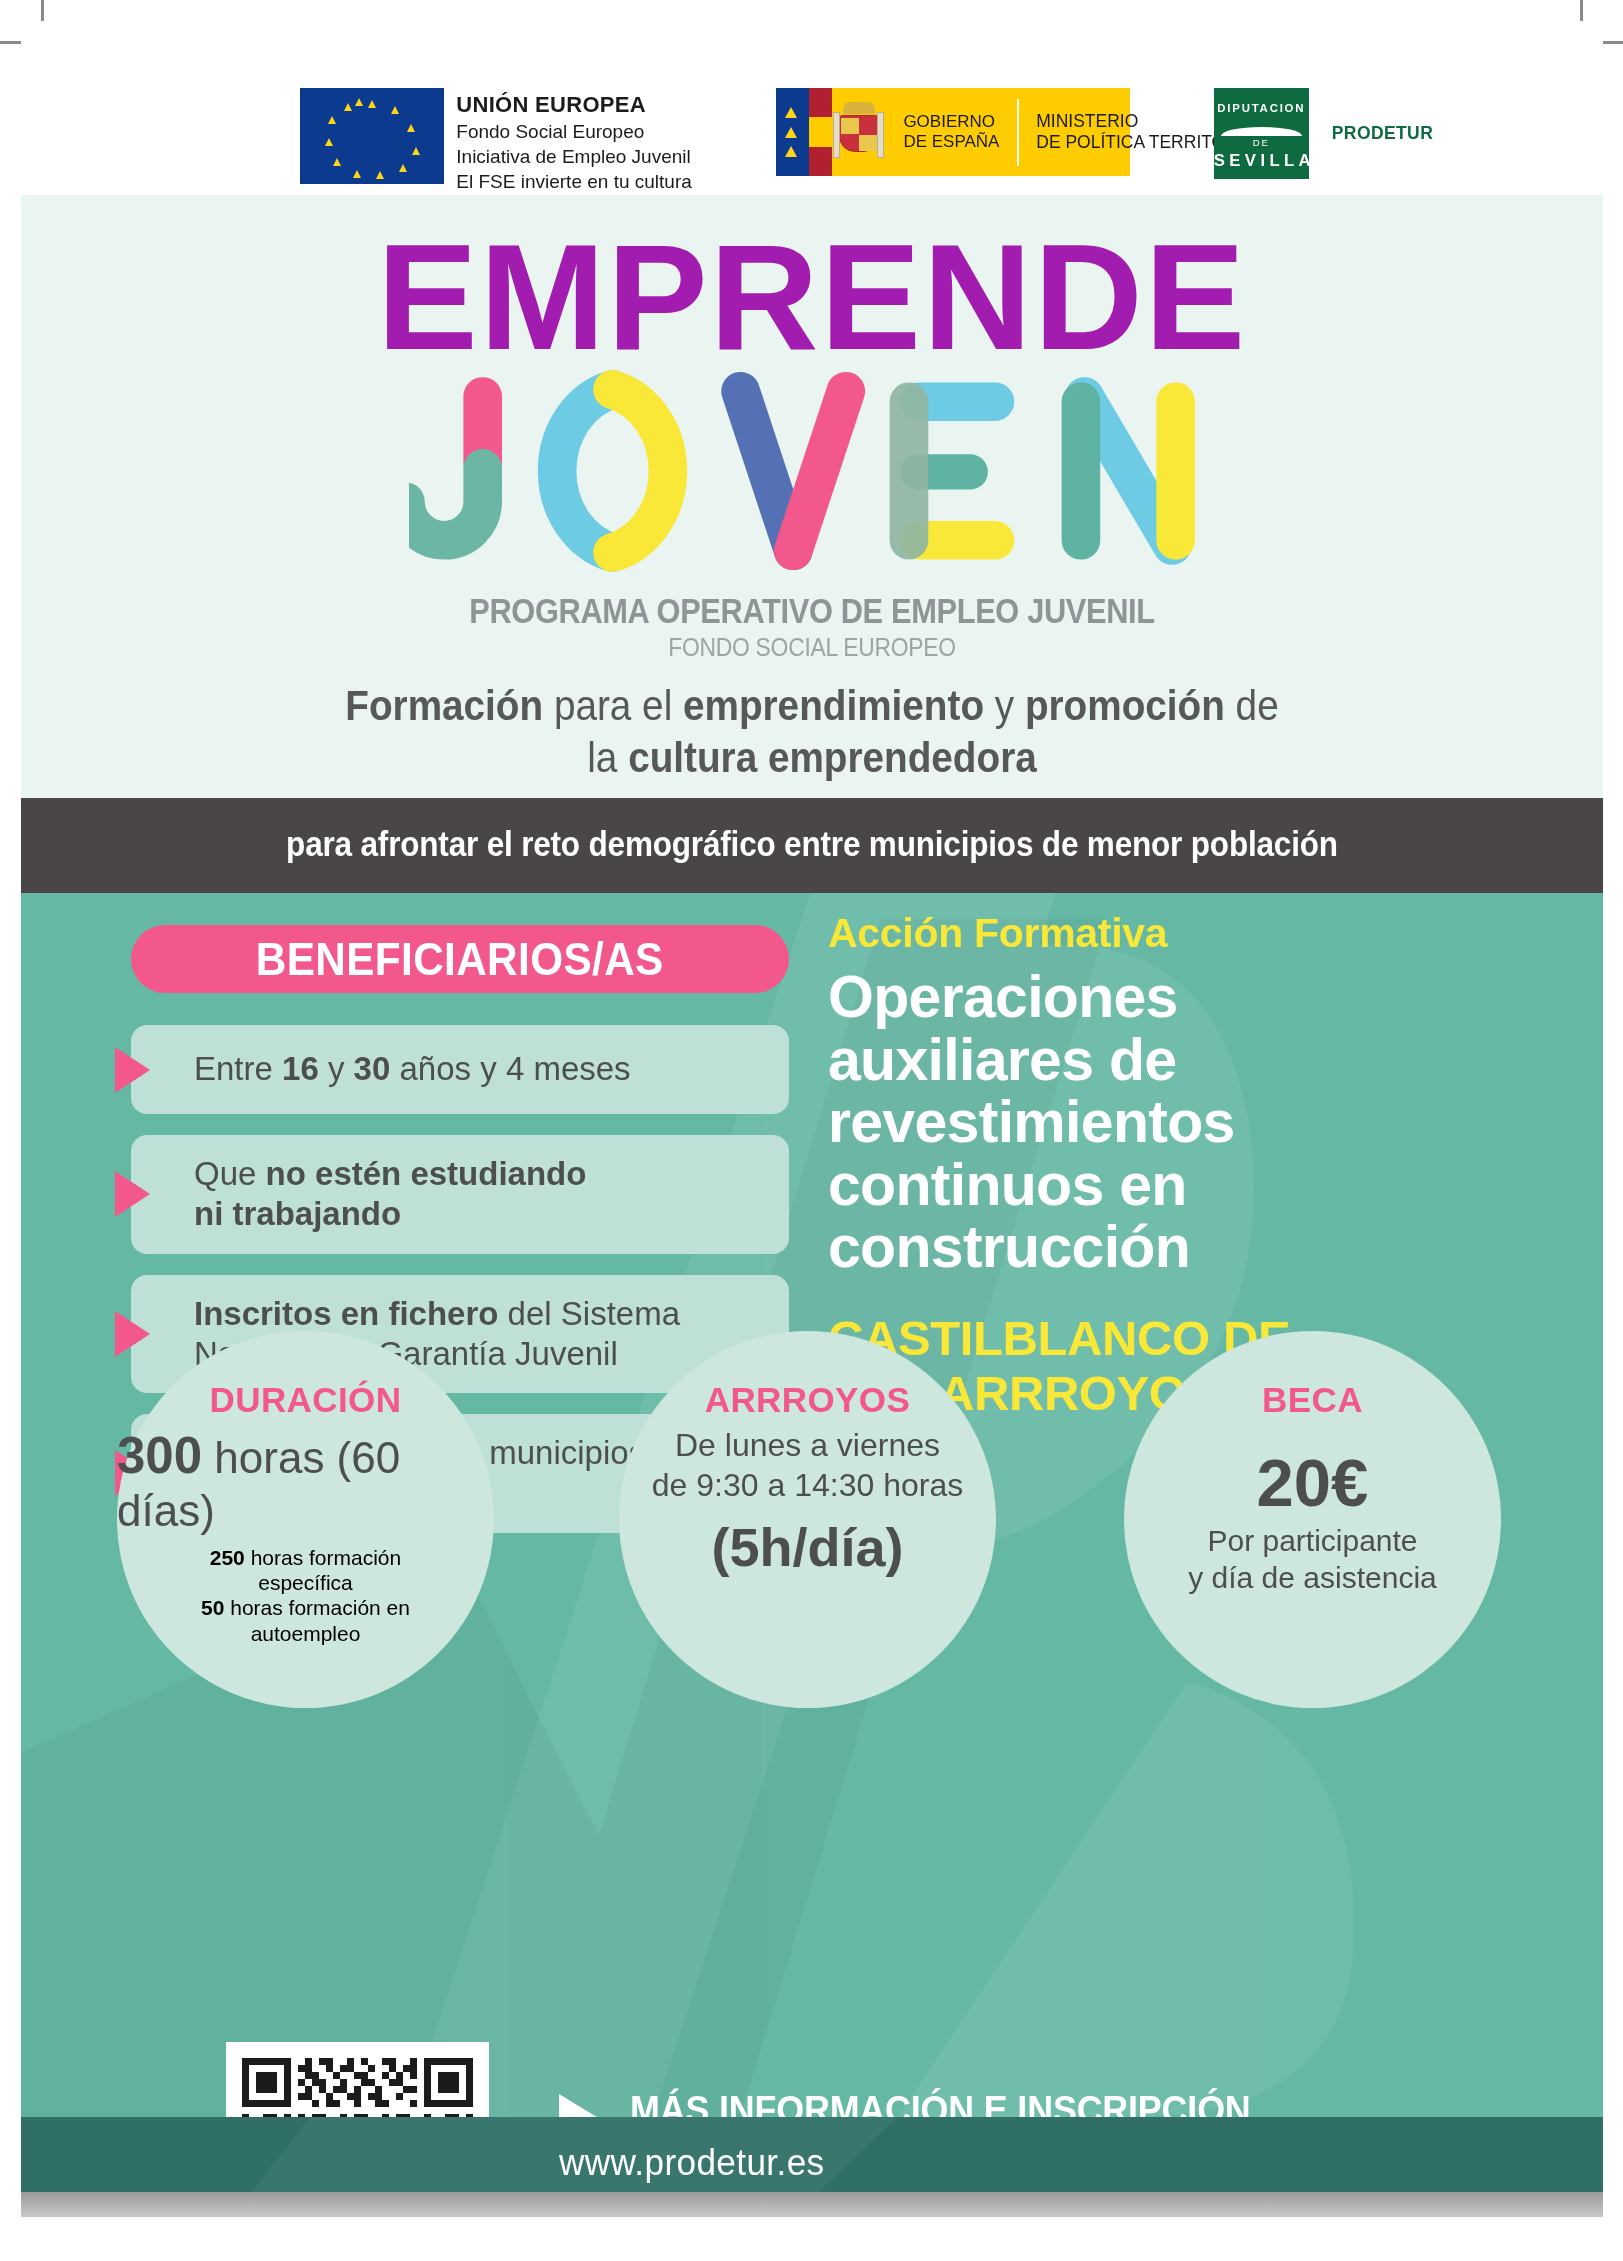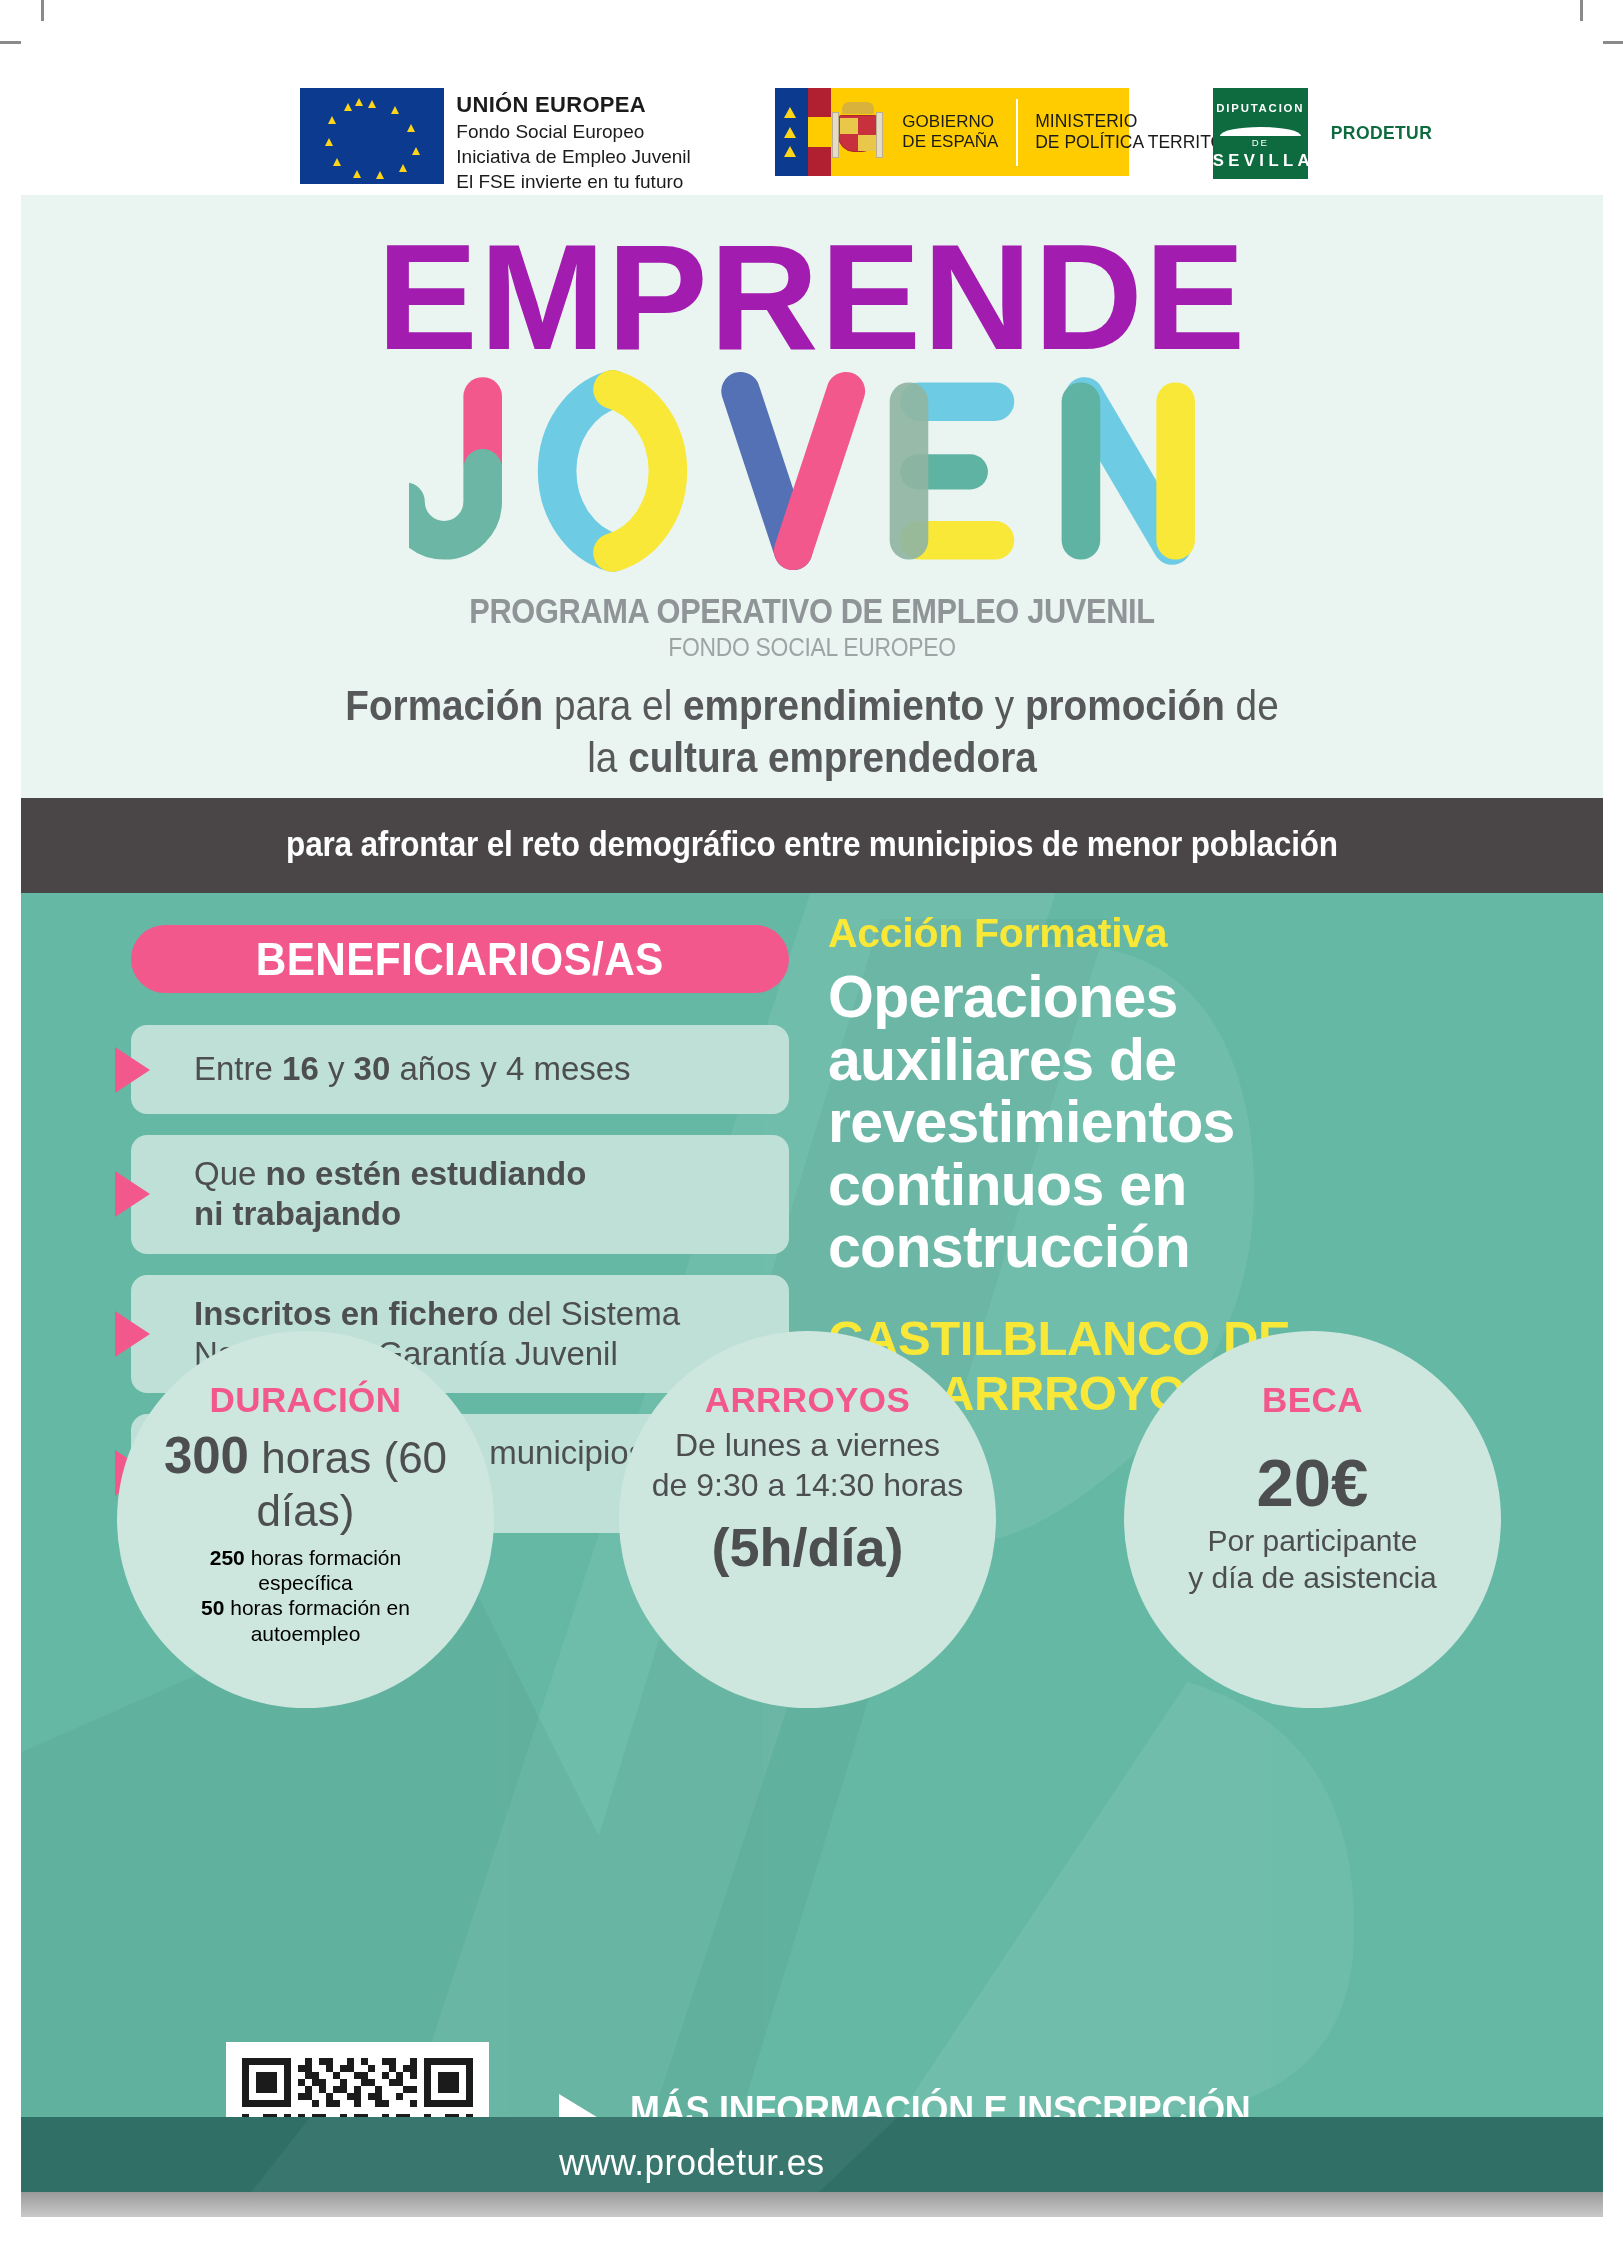--- a/index.html
+++ b/index.html
@@ -103,21 +103,21 @@
 
   
   .circles{position:absolute;left:96px;top:438px;width:1403px;height:368px;}
   .circ{position:absolute;width:377px;height:377px;border-radius:50%;
         background:#cde6de;display:flex;flex-direction:column;align-items:center;justify-content:flex-start;
         box-sizing:border-box;padding-top:49px;}
   .circ::before{content:"";position:absolute;left:-6.1px;top:-6.1px;width:389px;height:389px;border-radius:50%;
                 background:conic-gradient(from 210deg,#f2588c 0deg,#f9c4d7 70deg,rgba(255,255,255,0) 120deg,rgba(255,255,255,0) 360deg);
                 z-index:-1;}
   .circ .ctitle{color:#f2588c;font-size:35px;font-weight:bold;letter-spacing:0.4px;}
-  .circ .cbig{color:#4d4e50;font-size:44px;line-height:1.15;margin-top:7px;text-align:center;}
+  .circ .cbig{color:#4d4e50;font-size:44px;line-height:1.15;margin-top:7px;}
   .circ .cbig b{font-weight:bold;font-size:51px;}
   .circ .csmall{color:#000000;font-size:21px;line-height:1.2;text-align:center;margin-top:8.8px;}
   .circ .csmall b{font-weight:bold;}
   .circ .cmid{color:#4d4e50;font-size:32px;line-height:1.25;text-align:center;margin-top:5.3px;}
   .circ .cnum{color:#4d4e50;font-size:54px;font-weight:bold;line-height:1.1;margin-top:12.3px;}
   .circ .cpar{color:#4d4e50;font-size:30px;line-height:1.22;text-align:center;margin-top:3.5px;}
 
   
   .qrbox{position:absolute;left:205px;top:1149px;width:263px;height:263px;background:#ffffff;
          display:flex;align-items:center;justify-content:center;}
@@ -161,21 +161,21 @@
             <i style="left:33px;top:70px;"></i>
           <i style="left:24.6px;top:50px;"></i>
             <i style="left:28px;top:28px;"></i>
           <i style="left:44px;top:15px;"></i>
             <i style="left:55px;top:9.6px;"></i>
         </div>
         <div class="eutext">
           <div class="t1">UNIÓN EUROPEA</div>
           <div class="t2">Fondo Social Europeo</div>
           <div class="t3">Iniciativa de Empleo Juvenil</div>
-          <div class="t4">El FSE invierte en tu futuro</div>
+          <div class="t4">El FSE invierte en tu cultura</div>
         </div>
       </div>
 
       <div class="eslogo">
         <div class="esflag">
           <div class="band">
             <i style="top:19px;"></i>
               <i style="top:39px;"></i>
               <i style="top:58px;"></i>
           </div>

